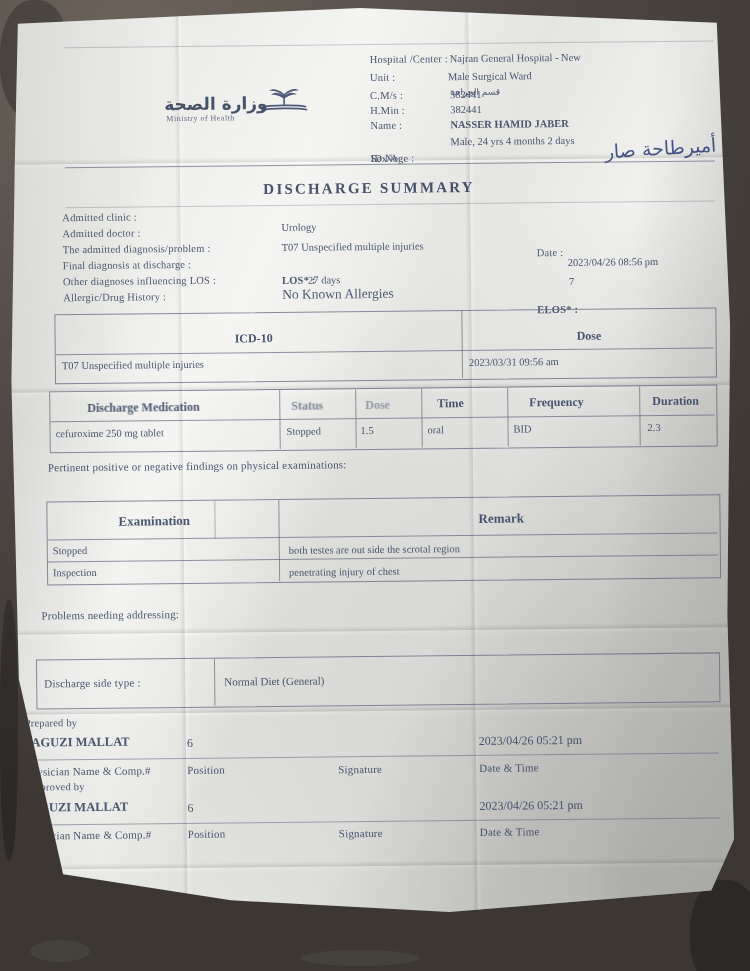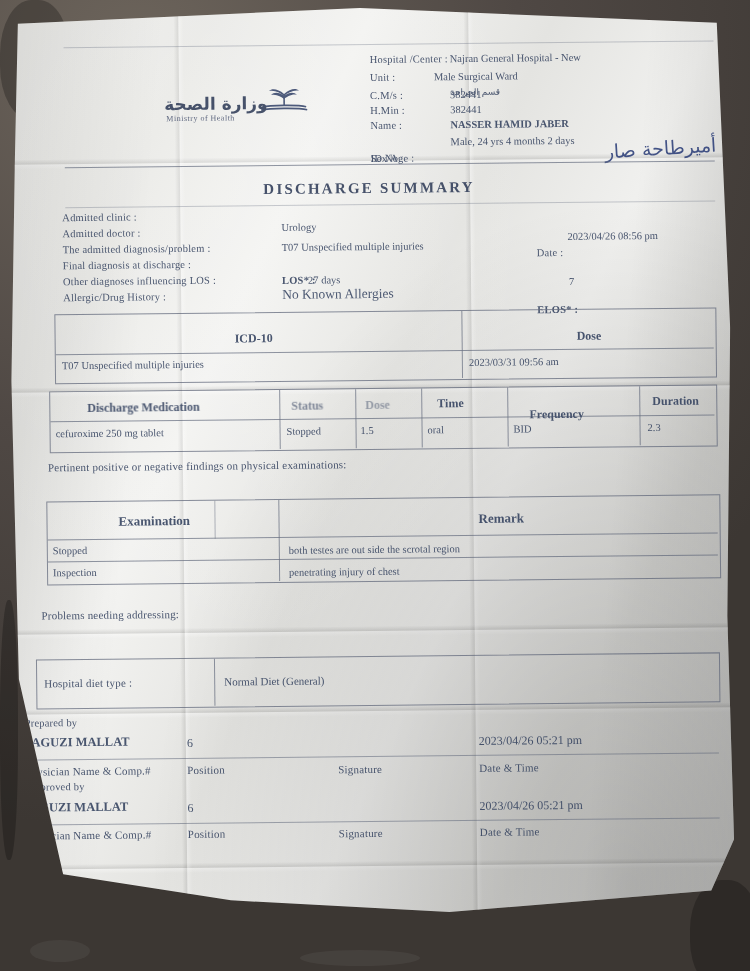--- a/index.html
+++ b/index.html
@@ -184,21 +184,21 @@
           <path d="M28 11 C33 7, 38 7, 41 10 C35 9, 31 12, 28 14 Z" fill="#36456a"></path>
         </svg>
         <div class="arabic-1">وزارة الصحة</div>
         <div class="arabic-2">Ministry of Health</div>
       </div>
 
       <div class="tx lbl" style="left:366px;top:48px;">Hospital /Center :</div>
       <div class="tx val" style="left:446px;top:48px;">Najran General Hospital - New</div>
 
       <div class="tx lbl" style="left:366px;top:66px;">Unit :</div>
-      <div class="tx val" style="left:430px;top:66px;">Male Surgical Ward</div>
+      <div class="tx val" style="left:444px;top:66px;">Male Surgical Ward</div>
 
       <div class="tx lbl" style="left:366px;top:84px;">C.M/s :</div>
       <div class="tx val" style="left:446px;top:84px;">382441</div>
 
       <div class="tx lbl" style="left:366px;top:99px;">H.Min :</div>
       <div class="tx val" style="left:446px;top:99px;">382441</div>
 
       <div class="tx lbl" style="left:366px;top:114px;">Name :</div>
       <div class="tx val bold" style="left:446px;top:114px;">NASSER HAMID JABER</div>
 
@@ -226,21 +226,21 @@
       <div class="tx lbl" style="left:57px;top:235px;">The admitted diagnosis/problem :</div>
       <div class="tx val" style="left:276px;top:235px;">T07 Unspecified multiple injuries</div>
 
       <div class="tx lbl" style="left:57px;top:251px;">Final diagnosis at discharge :</div>
 
       <div class="tx lbl" style="left:57px;top:267px;">Other diagnoses influencing LOS :</div>
 
       <div class="tx lbl" style="left:57px;top:283px;">Allergic/Drug History :</div>
 
       <div class="tx lbl" style="left:531px;top:243px;">Date :</div>
-      <div class="tx val" style="left:562px;top:227px;">2023/04/26 08:56 pm</div>
+      <div class="tx val" style="left:562px;top:253px;">2023/04/26 08:56 pm</div>
 
       <div class="tx lbl bold" style="left:276px;top:268px;">LOS* :</div>
       <div class="tx val" style="left:302px;top:268px;">27 days</div>
 
       <div class="tx lbl bold" style="left:531px;top:272px;margin-top:28px;">ELOS* :</div>
       <div class="tx val" style="left:563px;top:272px;">7</div>
 
       <div class="big-center" style="left:276px;top:280px;font-size:13.5px;">No Known Allergies</div>
 
       <div class="boxline" style="left:48px;top:305px;width:660px;height:68px;"></div>
@@ -256,21 +256,21 @@
       <div class="vline" style="left:272px;top:383px;height:59px;"></div>
       <div class="vline" style="left:348px;top:383px;height:59px;"></div>
       <div class="vline" style="left:414px;top:383px;height:59px;"></div>
       <div class="vline" style="left:500px;top:383px;height:59px;"></div>
       <div class="vline" style="left:632px;top:383px;height:59px;"></div>
 
       <div class="cell-h smudge" style="left:80px;top:392px;">Discharge Medication</div>
       <div class="cell-h smudge faded" style="left:284px;top:392px;">Status</div>
       <div class="cell-h smudge fadedmore" style="left:358px;top:392px;">Dose</div>
       <div class="cell-h" style="left:430px;top:391px;">Time</div>
-      <div class="cell-h" style="left:522px;top:403px;font-family:Liberation Serif, serif;">Frequency</div>
+      <div class="cell-h" style="left:522px;top:391px;font-family:Liberation Serif, serif;">Frequency</div>
       <div class="cell-h" style="left:645px;top:391px;">Duration</div>
 
       <div class="tx val" style="left:48px;top:419px;">cefuroxime 250 mg tablet</div>
       <div class="tx val" style="left:279px;top:419px;">Stopped</div>
       <div class="tx val" style="left:353px;top:419px;">1.5</div>
       <div class="tx val" style="left:420px;top:419px;">oral</div>
       <div class="tx val" style="left:506px;top:419px;">BID</div>
       <div class="tx val" style="left:640px;top:419px;">2.3</div>
 
       <div class="tx lbl" style="left:40px;top:452px;font-size:11px;">Pertinent positive or negative findings on physical examinations:</div>
@@ -286,21 +286,21 @@
 
       <div class="tx val" style="left:44px;top:536px;">Stopped</div>
       <div class="tx val" style="left:280px;top:538px;">both testes are out side the scrotal region</div>
       <div class="tx val" style="left:44px;top:558px;font-family:Liberation Serif, serif;">Inspection</div>
       <div class="tx val" style="left:280px;top:560px;">penetrating injury of chest</div>
 
       <div class="tx lbl" style="left:32px;top:600px;font-size:11px;">Problems needing addressing:</div>
 
       <div class="boxline" style="left:26px;top:650px;width:682px;height:48px;"></div>
       <div class="vline" style="left:204px;top:651px;height:47px;"></div>
-      <div class="tx lbl" style="left:34px;top:668px;font-size:11px;">Hospital diet type :</div>
+      <div class="tx lbl" style="left:34px;top:668px;font-size:11px;">Discharge side type :</div>
       <div class="tx val" style="left:214px;top:668px;font-size:11px;">Normal Diet (General)</div>
 
       <div class="tx lbl" style="left:14px;top:708px;">Prepared by</div>
       <div class="tx val bold" style="left:14px;top:726px;font-size:12.5px;">FAGUZI MALLAT</div>
       <div class="tx val" style="left:176px;top:728px;font-size:12px;">6</div>
       <div class="tx val" style="left:468px;top:729px;font-size:12px;">2023/04/26 05:21 pm</div>
       <div class="line" style="left:8px;top:750px;width:700px;opacity:0.6;"></div>
 
       <div class="tx lbl" style="left:14px;top:756px;font-size:11px;">Physician Name &amp; Comp.#</div>
       <div class="tx lbl" style="left:176px;top:756px;font-size:11px;">Position</div>

